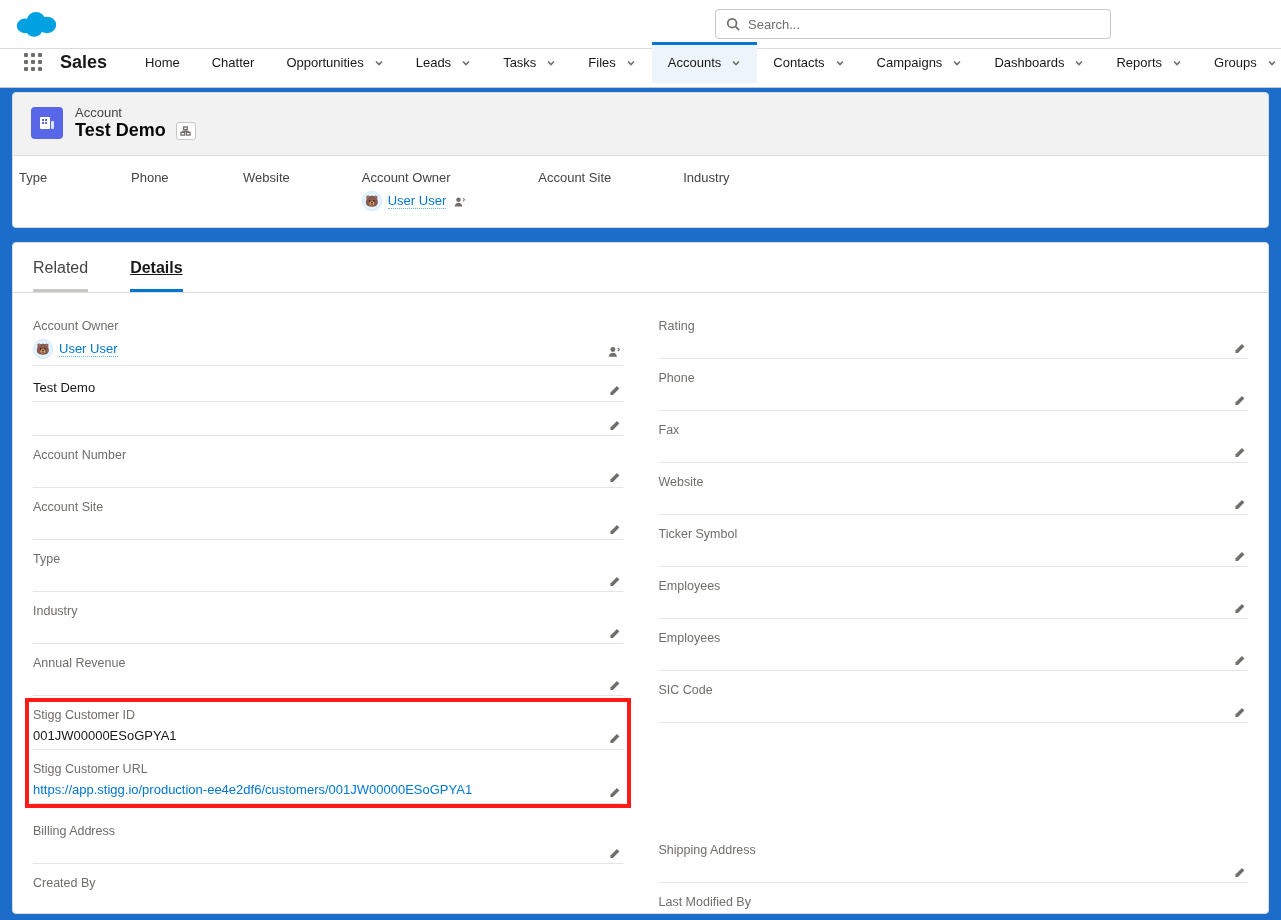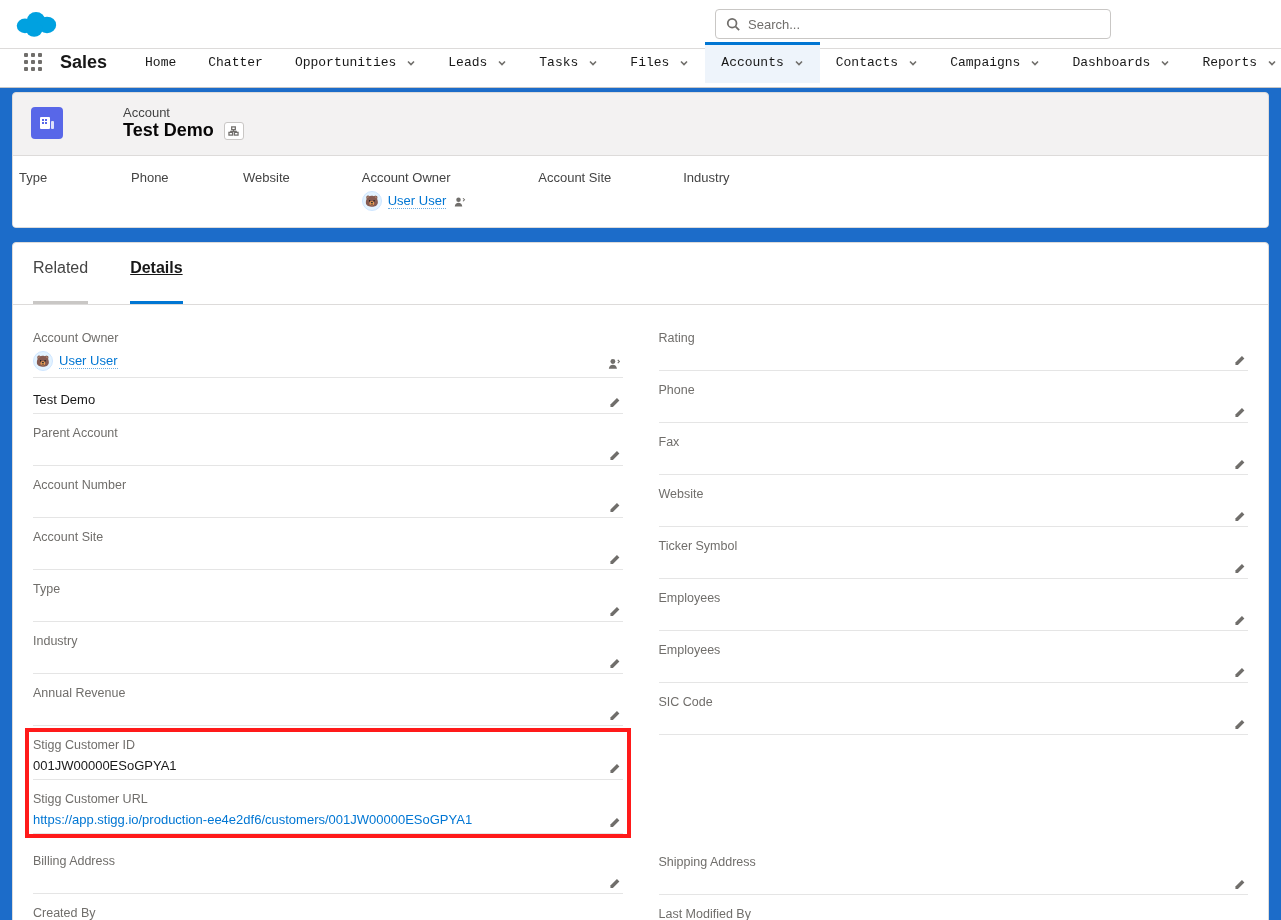--- a/index.html
+++ b/index.html
@@ -43,40 +43,40 @@
     display:flex;align-items:center;height:40px;padding:0 10px 11px 24px;
     border-top:1px solid var(--sf-border);
     border-bottom:1px solid var(--sf-border2);
     background:#fff;
   }
   .waffle{width:20px;height:20px;display:grid;grid-template-columns:repeat(3,4px);grid-auto-rows:4px;gap:3px;margin-right:18px;}
   .waffle span{background:#706e6b;border-radius:1px;}
   .app-name{font-weight:700;font-size:18px;margin-right:22px;}
   .nav-item{
     height:40px;display:flex;align-items:center;padding:0 16px;color:var(--sf-text);
-    cursor:pointer;position:relative;white-space:nowrap;font-family:Liberation Mono, monospace;
+    cursor:pointer;position:relative;white-space:nowrap;
   }
   .nav-item.active{background:#eef4fb;}
   .nav-item.active::before{
     content:"";position:absolute;left:0;right:0;top:-1px;height:3px;background:var(--sf-blue);
   }
   .nav-item .chev{margin-left:10px;}
   .chev svg{display:block;}
   
   .pattern{height:4px;background:var(--bg-pattern);}
   
   .page{
     background:linear-gradient(var(--bg-pattern),var(--bg-pattern));
     padding:0 12px 14px;
   }
   .header-card{
     background:var(--sf-panel-bg);border:1px solid var(--sf-border);border-radius:4px;
     overflow:hidden;
   }
-  .header-top{display:flex;align-items:center;padding:12px 18px 14px;gap:48px;}
+  .header-top{display:flex;align-items:center;padding:12px 18px 14px;}
   .acct-icon{
     width:32px;height:32px;border-radius:4px;background:#5867e8;
     display:flex;align-items:center;justify-content:center;color:#fff;margin-right:12px;flex:none;
   }
   .obj-label{font-size:13px;color:#444;}
   .obj-name-row{display:flex;align-items:center;gap:10px;}
   .obj-name{font-size:18px;font-weight:700;color:#080707;}
   .hier-btn{
     width:20px;height:18px;border:1px solid var(--sf-border2);border-radius:3px;
     display:flex;align-items:center;justify-content:center;background:#fff;color:#706e6b;
@@ -93,21 +93,21 @@
 
   .pattern2{height:14px;background:var(--bg-pattern);margin:0 -12px;padding:0;}
 
   .detail-card{
     background:#fff;border:1px solid var(--sf-border);border-radius:4px;margin-top:0;
     padding:0;
   }
   .tabs{
     display:flex;gap:42px;padding:16px 20px 0;border-bottom:1px solid var(--sf-border);
   }
-  .tab{font-size:16px;padding-bottom:24px;color:#444;cursor:pointer;border-bottom:3px solid transparent;}
+  .tab{font-size:16px;padding-bottom:12px;color:#444;cursor:pointer;border-bottom:3px solid transparent;}
   .tab a{color:inherit;text-decoration:none;}
   .tab.inactive{border-bottom-color:#c9c7c5;}
   .tab.active{font-weight:700;color:#181818;border-bottom-color:var(--sf-blue);}
   .tab.active a{text-decoration:underline;}
 
   .fields-grid{
     display:grid;grid-template-columns:1fr 1fr;gap:0 36px;padding:22px 20px 0;
   }
   .field{padding:4px 0 0;}
   .field-label{font-size:12.5px;color:var(--sf-gray);margin-bottom:4px;}
@@ -346,21 +346,20 @@
         </div>
         <div class="field">
           <div class="field-val">
               <span>Test Demo</span>
               <span class="pencil"><svg width="13" height="13" viewBox="0 0 16 16" fill="#706e6b">
                   <path d="M11 2l3 3-8 8H3v-3z"></path>
                 </svg></span>
             </div>
         </div>
         <div class="field">
-          <div class="field-label">Parent Account</div>
           <div class="field-val">
               <span class="pencil"><svg width="13" height="13" viewBox="0 0 16 16" fill="#706e6b">
                   <path d="M11 2l3 3-8 8H3v-3z"></path>
                 </svg></span>
             </div>
         </div>
         <div class="field">
           <div class="field-label">Account Number</div>
           <div class="field-val">
               <span class="pencil"><svg width="13" height="13" viewBox="0 0 16 16" fill="#706e6b">

